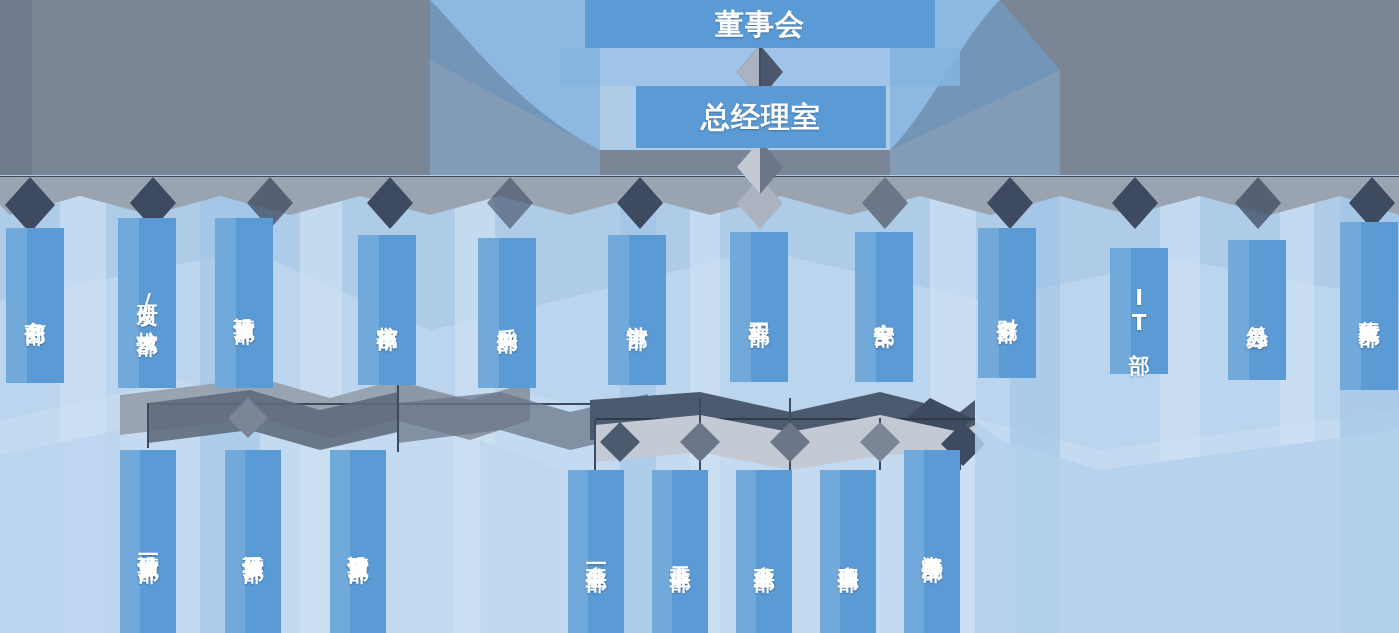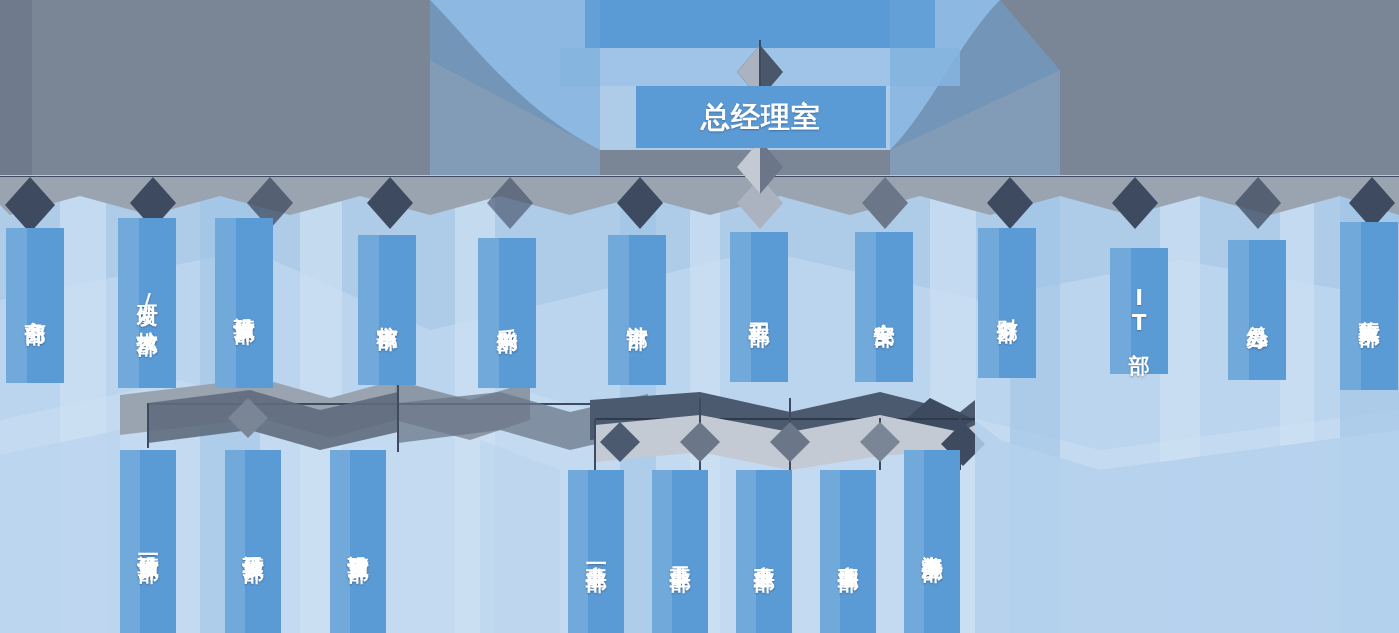--- a/index.html
+++ b/index.html
@@ -155,20 +155,23 @@
       <polygon points="790,422 810,442 790,462 770,442" fill="#6b7788"></polygon>
       <polygon points="880,422 900,442 880,462 860,442" fill="#7a8596"></polygon>
       <polygon points="963,422 985,444 963,466 941,444" fill="#3d4a5f"></polygon>
     </g>
 
     <polygon points="0,455 120,430 120,633 0,633" fill="#bcd5ee" opacity="0.9"></polygon>
     <polygon points="975,420 1000,440 1100,470 1399,430 1399,633 975,633" fill="#b4d0ec" opacity="0.85"></polygon>
     <polygon points="480,440 560,470 560,633 480,633" fill="#bcd5ee" opacity="0.7"></polygon>
   </svg>
 
+  <div class="node h lvl1" style="left:585px;top:0px;width:350px;height:48px;">
+    <span class="label">董事会</span>
+  </div>
 
   <div class="node h lvl2" style="left:636px;top:86px;width:250px;height:62px;">
     <span class="label">总经理室</span>
   </div>
 
   <div class="node v dept" style="left:6px;top:228px;width:58px;height:155px;">
     <span class="band"></span>
     <span class="label">商务部</span>
   </div>
   <div class="node v dept" style="left:118px;top:218px;width:58px;height:170px;">

